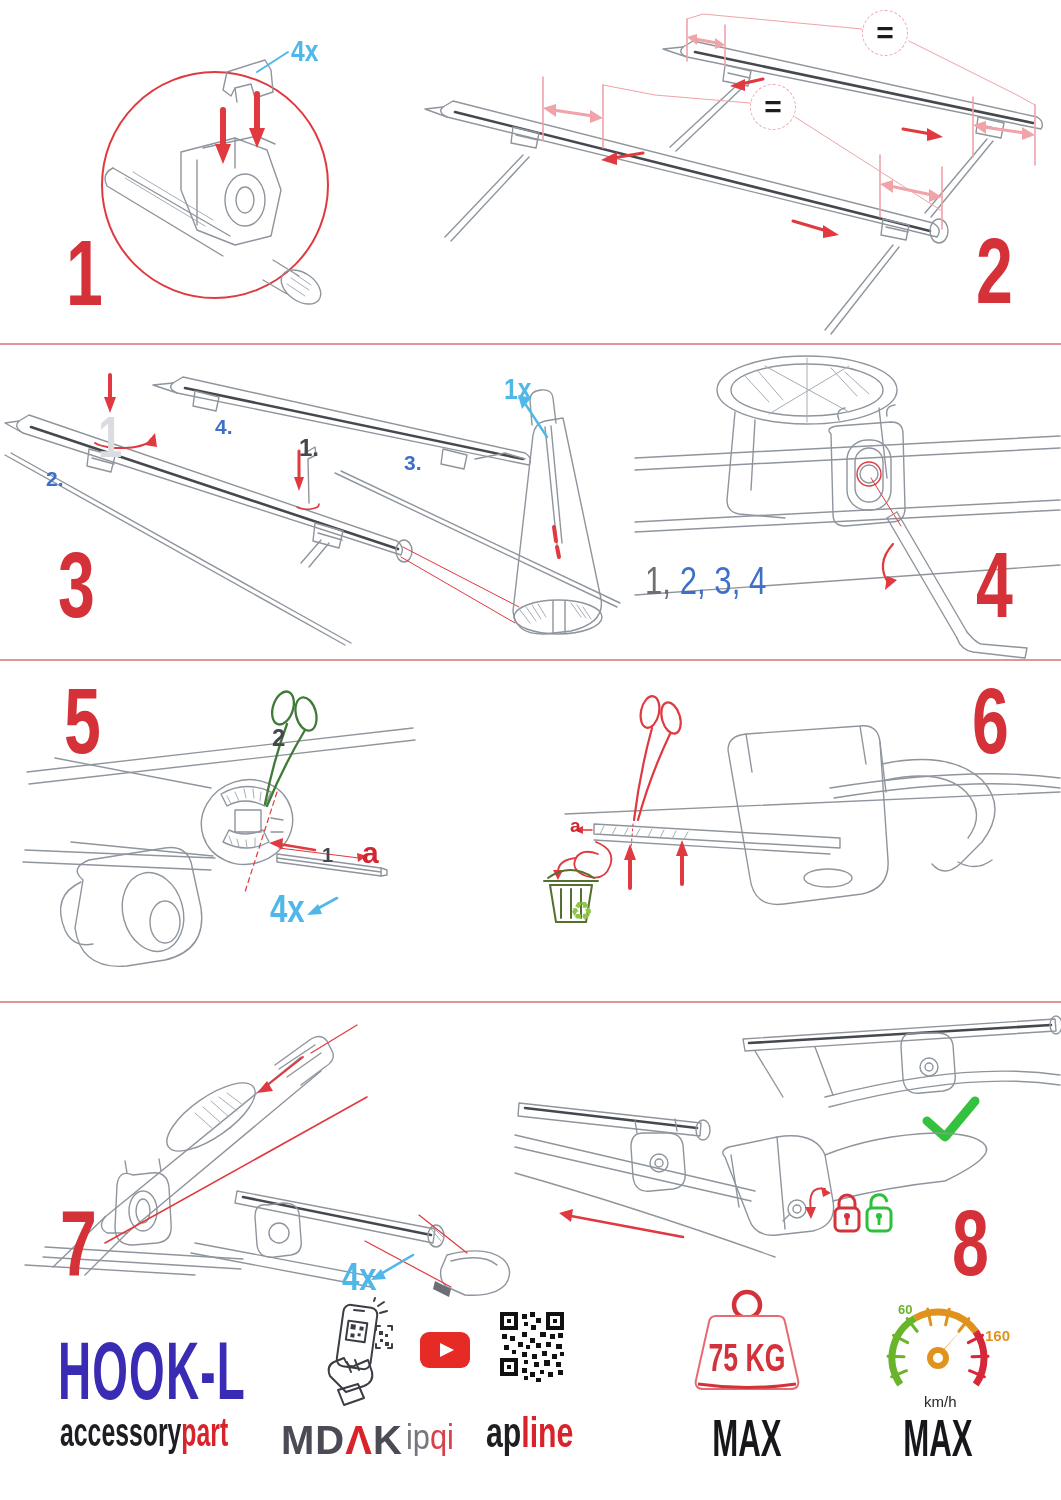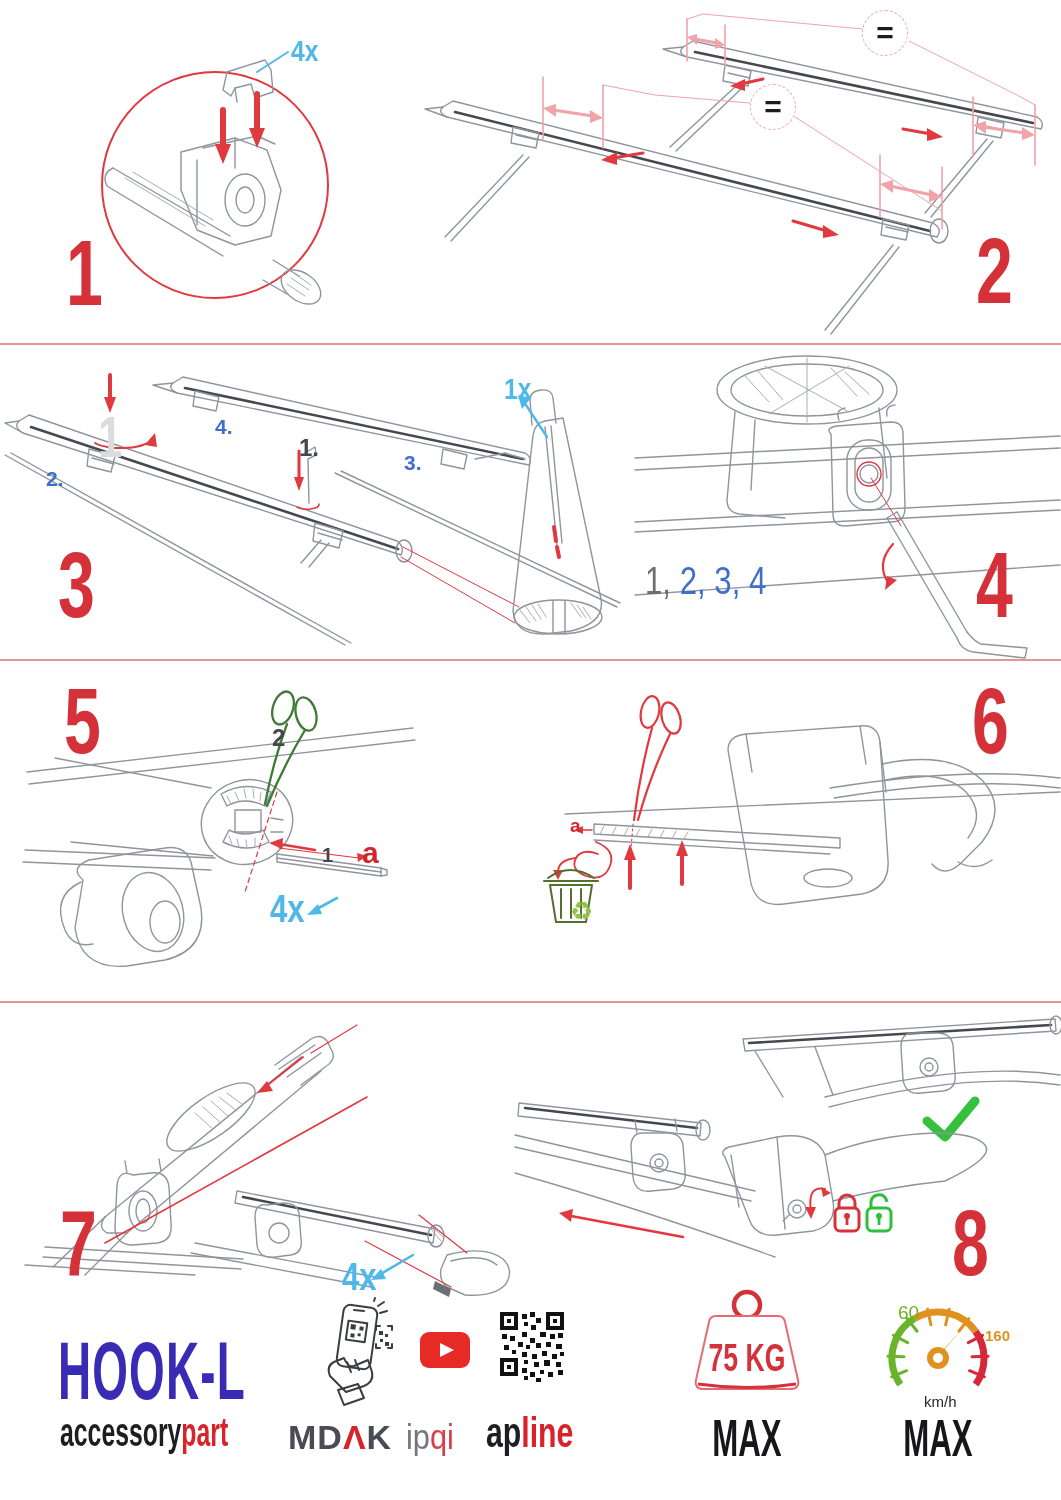--- a/index.html
+++ b/index.html
@@ -33,33 +33,33 @@
   svg .cy{stroke:#4fb8e8;fill:none;stroke-linecap:round;}
   svg .cyf{fill:#4fb8e8;stroke:none;}
   svg .gn{stroke:#3f7a37;fill:none;stroke-width:2.3;stroke-linecap:round;}
   svg .bn{stroke:#55702e;fill:none;stroke-width:2;stroke-linecap:round;stroke-linejoin:round;}
   svg text{font-family:"DejaVu Sans","Liberation Sans",sans-serif;}
   .brand-name{position:absolute;left:58px;top:1336px;color:#3a2bb4;font-weight:700;font-size:82px;
       line-height:0.86;letter-spacing:2px;transform:scaleX(0.56);transform-origin:left top;white-space:nowrap;}
   .brand-sub{position:absolute;left:60px;top:1412px;font-weight:700;font-size:40px;line-height:1;
       transform:scaleX(0.62);transform-origin:left top;white-space:nowrap;}
   .brand-sub .k{color:#1d1d22}.brand-sub .r{color:#d8232a}
-  .logo-mdak{position:absolute;left:288px;top:1420px;font-weight:700;font-size:34px;line-height:1;letter-spacing:1px;}
+  .logo-mdak{position:absolute;left:281px;top:1420px;font-weight:700;font-size:40px;line-height:1;letter-spacing:1px;}
   .logo-mdak .g{color:#4b4b55}.logo-mdak .r{color:#d8232a}
   .logo-ipqi{position:absolute;left:406px;top:1419px;font-weight:500;font-size:35px;line-height:1;
       transform:scaleX(0.88);transform-origin:left top;}
   .logo-ipqi .g{color:#77767e}.logo-ipqi .r{color:#d8404a}
   .logo-apline{position:absolute;left:486px;top:1412px;font-weight:600;font-size:42px;line-height:1;
       transform:scaleX(0.72);transform-origin:left top;}
   .logo-apline .k{color:#1d1d22}.logo-apline .r{color:#d8232a}
   .maxlab{position:absolute;color:#17171b;font-weight:700;font-size:52px;line-height:1;text-align:center;
       transform:scaleX(0.6);transform-origin:center top;}
   .kgval{position:absolute;color:#d4323b;font-weight:700;font-size:38px;line-height:1;text-align:center;
       transform:scaleX(0.7);transform-origin:center top;white-space:nowrap;}
-  .sp60{position:absolute;color:#6ab42c;font-weight:400;font-size:19px;line-height:1;}
+  .sp60{position:absolute;color:#6ab42c;font-weight:700;font-size:13px;line-height:1;}
   .sp120{position:absolute;color:#e0921e;font-weight:700;font-size:15px;line-height:1;}
   .spunit{position:absolute;color:#26262b;font-weight:500;font-size:15px;line-height:1;}
 </style>
 </head>
 <body>
 
 <div class="page">
 
   <div class="divider" style="top:343px"></div>
   <div class="divider" style="top:659px"></div>

